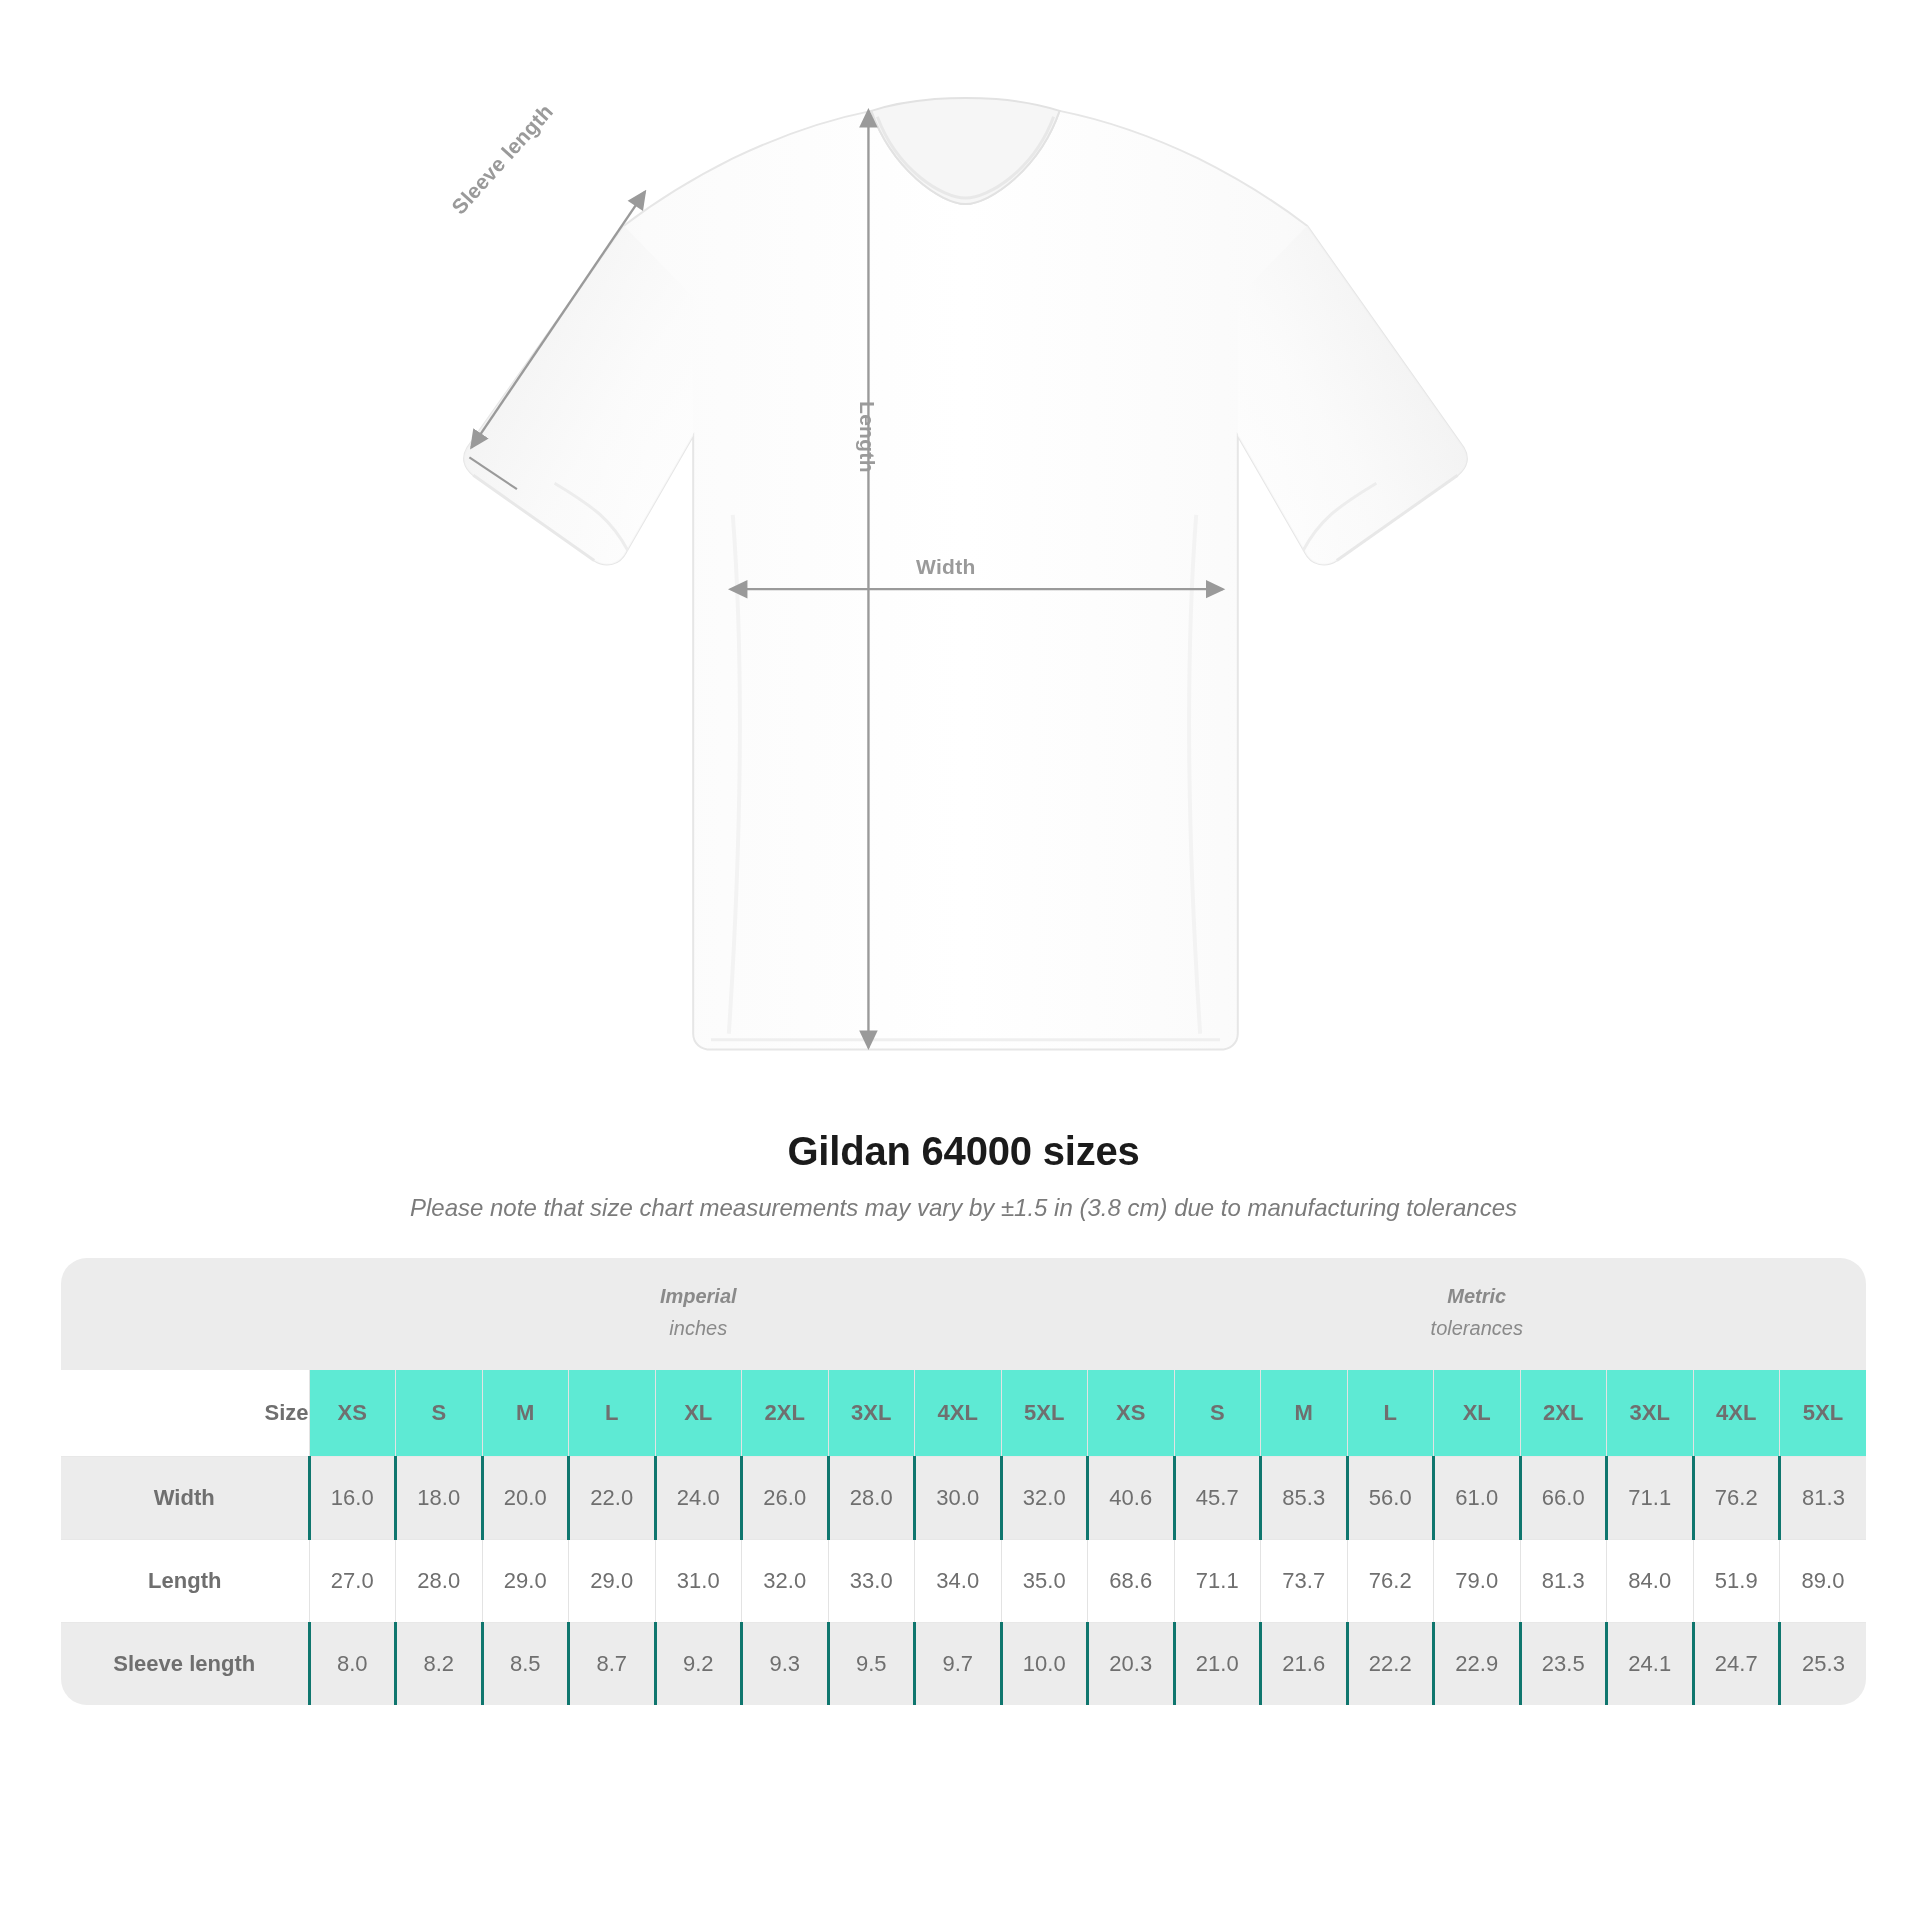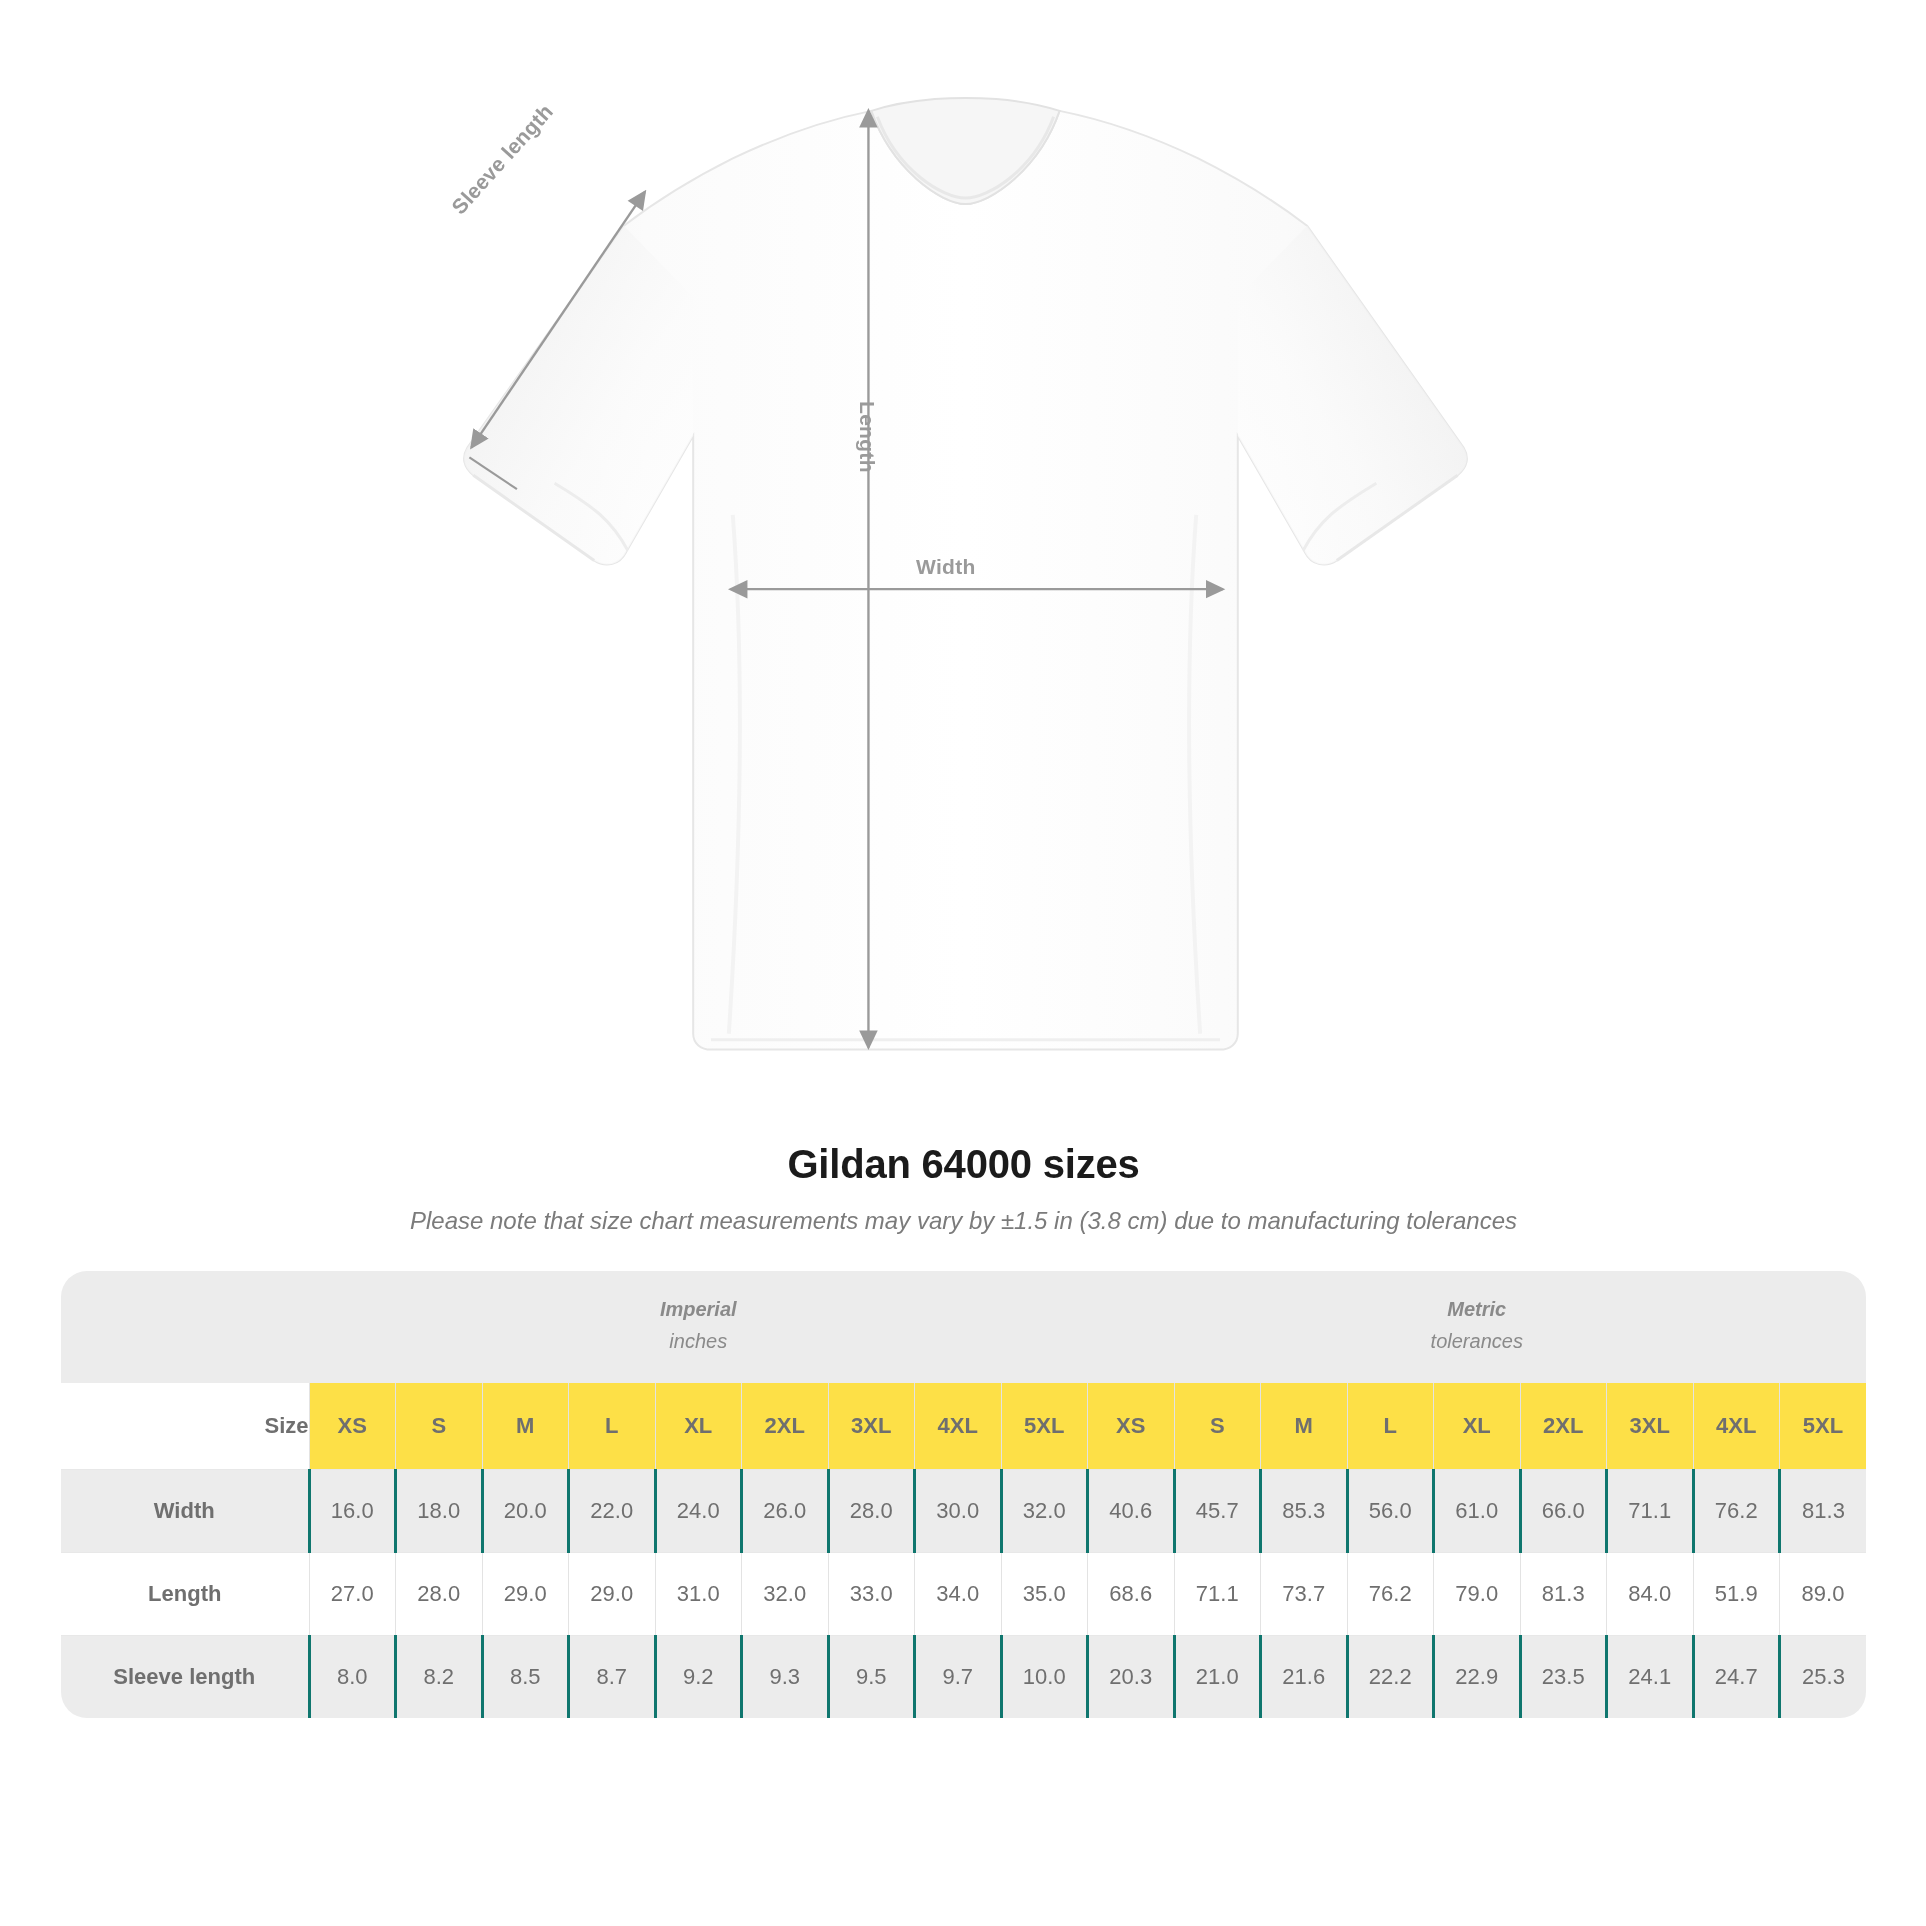--- a/index.html
+++ b/index.html
@@ -52,21 +52,21 @@
     transform-origin: left top;
   }
   #width-label {
     left: 916px;
     top: 555px;
   }
 
   
   .title-block {
     text-align: center;
-    margin-top: 33px;
+    margin-top: 20px;
   }
   .chart-title {
     font-size: 40px;
     font-weight: bold;
     color: #1b1b1b;
     letter-spacing: -0.2px;
   }
   .chart-note {
     margin-top: 20px;
     font-size: 24px;
@@ -111,21 +111,21 @@
     font-style: italic;
     color: #8a8a8a;
     margin-top: 8px;
   }
   tr.system-row td.corner {
     background: #ececec;
   }
 
   
   tr.size-row td {
-    background: #fde047;
+    background: #5eead4;
     padding: 30px 0;
     font-weight: bold;
     color: #6f6f6f;
     font-size: 22px;
   }
   tr.size-row td.rowhead {
     background: #ffffff;
     text-align: right;
   }
 

